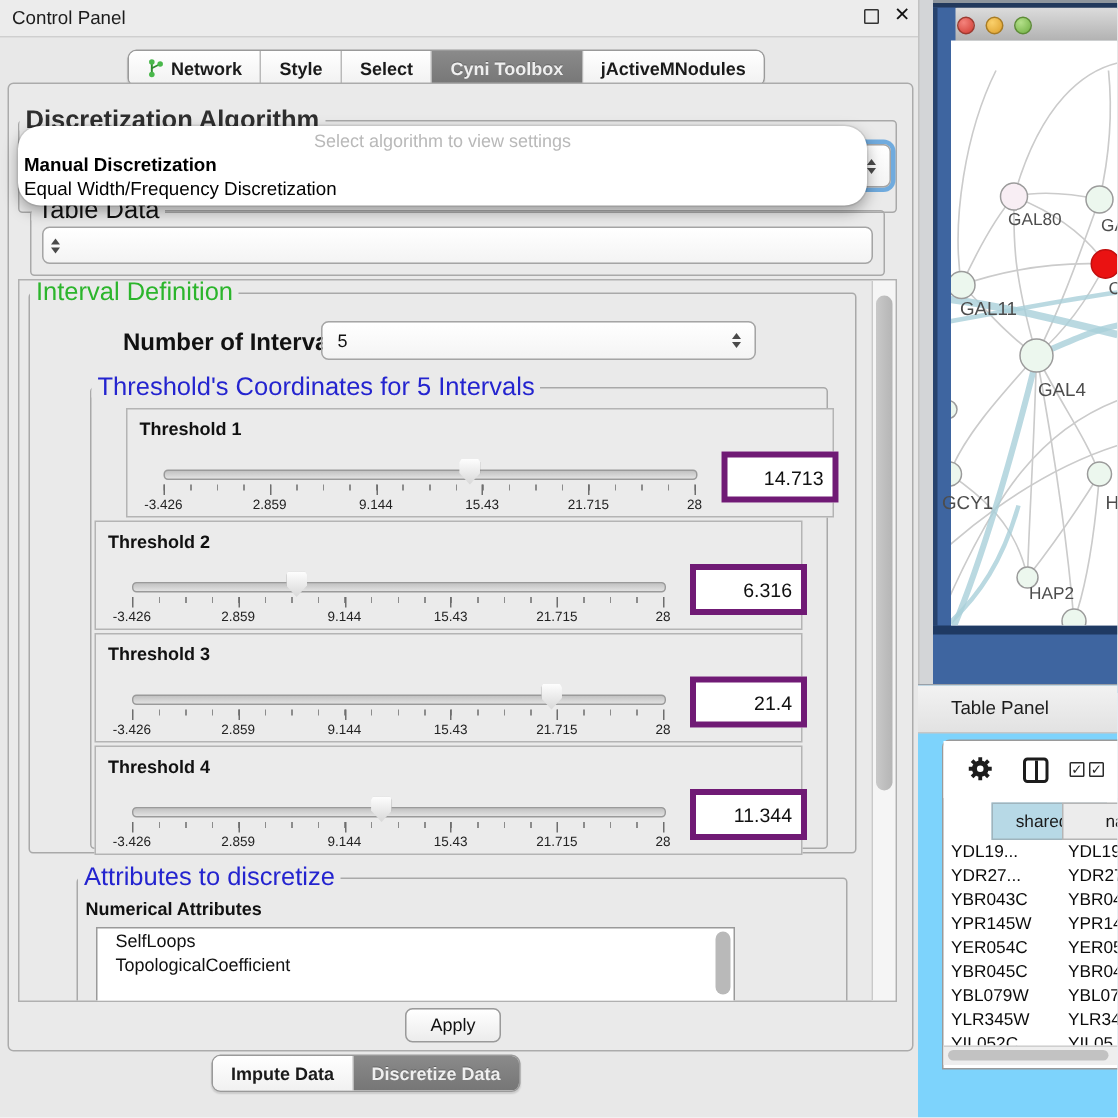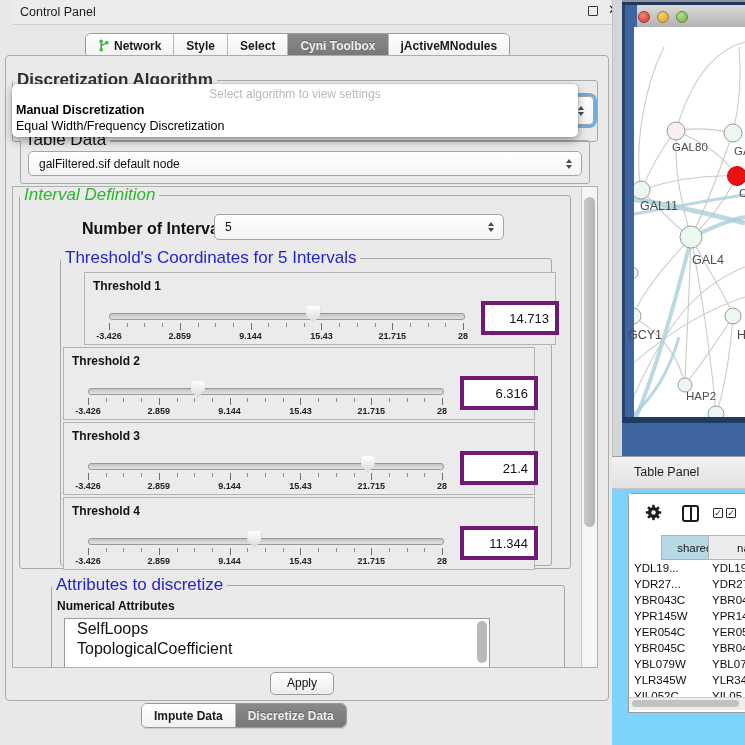--- a/index.html
+++ b/index.html
@@ -1,21 +1,21 @@
 <!DOCTYPE html>
 <html><head>
 <meta charset="utf-8">
 <style>
   html,body{margin:0;padding:0;}
   body{font-family:"Liberation Sans","DejaVu Sans",sans-serif;-webkit-font-smoothing:antialiased;}
   #screen{position:relative;width:745px;height:745px;background:#e8e8e8;overflow:hidden;font-size:12px;color:#111;}
   .abs{position:absolute;}
 
   
-  .titlebar{left:12px;top:0;width:612px;height:24px;background:#ececec;border-bottom:1px solid #cfcfcf;}
+  .titlebar{left:0;top:0;width:612px;height:24px;background:#ececec;border-bottom:1px solid #cfcfcf;}
   .titlebar .t{position:absolute;left:8px;top:5px;font-size:12.5px;color:#1c1c1c;}
   .win-btn{position:absolute;top:6px;width:11px;height:11px;line-height:11px;text-align:center;color:#222;cursor:default;}
   .float-glyph{display:inline-block;width:8px;height:8px;border:1.6px solid #333;border-radius:1px;}
   .close-glyph{font-size:13px;font-weight:bold;color:#111;}
 
   
   .seg-bar{display:flex;height:23px;border:1px solid #9a9a9a;border-radius:6px;background:#fdfdfd;overflow:hidden;box-shadow:0 1px 1px rgba(0,0,0,.12);}
   .seg{display:flex;align-items:center;justify-content:center;gap:4px;padding:0 12px;font-size:12px;font-weight:bold;color:#1a1a1a;background:linear-gradient(#ffffff,#f1f1f1);border-right:1px solid #b9b9b9;white-space:nowrap;cursor:default;}
   .seg:last-child{border-right:none;}
   .seg.sel{background:linear-gradient(#8a8a8a,#767676);color:#efefef;text-shadow:0 -1px 0 rgba(0,0,0,.25);}
@@ -27,48 +27,48 @@
   .group-title{position:absolute;top:-8px;left:0;padding:0 4px;background:#eaeaea;font-size:17px;line-height:14px;white-space:nowrap;}
 
   .combo{position:absolute;background:linear-gradient(#ffffff,#f4f4f4);border:1px solid #a5a5a5;border-radius:5px;display:flex;align-items:center;box-shadow:inset 0 1px 0 #fff;}
   .combo .val{flex:1;padding-left:10px;font-size:12px;color:#111;overflow:hidden;white-space:nowrap;}
   .stepper{width:16px;height:100%;display:flex;flex-direction:column;align-items:center;justify-content:center;gap:2px;margin-right:4px;}
   .arr-up{width:0;height:0;border-left:3.5px solid transparent;border-right:3.5px solid transparent;border-bottom:4px solid #4a4a4a;}
   .arr-dn{width:0;height:0;border-left:3.5px solid transparent;border-right:3.5px solid transparent;border-top:4px solid #4a4a4a;}
   .focus-ring{box-shadow:0 0 0 3px rgba(90,160,220,.85), inset 0 1px 0 #fff;}
 
   
-  .popup{left:12px;top:84px;width:566px;height:53px;background:#ffffff;border-radius:5px;box-shadow:0 4px 10px rgba(0,0,0,.35),0 0 0 1px rgba(0,0,0,.08);z-index:30;}
+  .popup{left:12px;top:84px;width:566px;height:53px;background:#ffffff;border-radius:15px;box-shadow:0 4px 10px rgba(0,0,0,.35),0 0 0 1px rgba(0,0,0,.08);z-index:30;}
   .popup .ph{position:absolute;left:0;right:0;top:3px;text-align:center;color:#b9b9b9;font-size:12px;}
   .popup .opt1{position:absolute;left:4px;top:19px;font-size:12.5px;font-weight:bold;color:#000;}
   .popup .opt2{position:absolute;left:4px;top:35px;font-size:12.5px;color:#000;}
 
   
   .viewport{left:12px;top:186px;width:584px;height:480px;border:1px solid #b0b0b0;background:#eaeaea;overflow:hidden;}
   .vscroll{position:absolute;right:0;top:0;width:15px;height:100%;background:#f5f5f5;border-left:1px solid #c9c9c9;}
   .vthumb{position:absolute;left:2px;width:11px;border-radius:6px;background:linear-gradient(90deg,#c9c9c9,#b5b5b5);}
 
-  .green-title{color:#2cb52c;font-style:italic;}
+  .green-title{color:#2cb52c;}
   .blue-title{color:#2424cf;}
 
   
   .th-panel{position:absolute;left:2px;width:470px;height:71px;background:#ebebeb;border:1px solid #b4b4b4;}
   .th-title{position:absolute;left:8px;top:6px;font-size:12px;font-weight:bold;color:#111;}
   .slider{position:absolute;left:24px;top:30px;width:354px;height:38px;}
   .track{position:absolute;left:0;top:10px;width:100%;height:5px;border:1px solid #9a9a9a;border-radius:3px;background:linear-gradient(#c2c2c2,#e2e2e2);}
   .handle{position:absolute;top:3px;width:14px;height:17px;margin-left:-7px;background:linear-gradient(#fefefe,#d8d8d8);clip-path:polygon(10% 0,90% 0,100% 14%,100% 55%,50% 100%,0 55%,0 14%);filter:drop-shadow(0 0 1px #777);}
   .ticks{position:absolute;left:0;top:20px;width:100%;height:7px;background:repeating-linear-gradient(90deg,#8c8c8c 0 1px,transparent 1px 17.7px);background-size:calc(100% - 0px) 4px;background-repeat:repeat-x;}
   .tick-major{position:absolute;top:0;width:1px;height:7px;background:#6e6e6e;}
   .tick-labels{position:absolute;left:0;top:28px;width:100%;height:10px;}
-  .tick-labels span{position:absolute;transform:translateX(-50%);font-size:9px;font-weight:bold;color:#222;white-space:nowrap;}
+  .tick-labels span{position:absolute;transform:translateX(-50%);font-size:9px;font-weight:normal;color:#222;white-space:nowrap;}
   .value-field{position:absolute;left:396px;top:28px;width:64px;height:26px;border:4px solid #701a75;background:#fff;font-family:"Liberation Sans",sans-serif;font-size:13px;text-align:right;padding:0 6px 0 0;color:#111;}
 
   
   .listbox{position:absolute;background:#fff;border:1px solid #9a9a9a;}
-  .listbox .item{padding:1px 0 1px 12px;font-size:16px;color:#111;white-space:nowrap;}
+  .listbox .item{padding:1px 0 1px 12px;font-size:12px;color:#111;white-space:nowrap;}
   .list-scroll{position:absolute;top:2px;right:2px;width:10px;border-radius:5px;background:#b9b9b9;}
 
   .apply-btn{position:absolute;left:270px;top:617px;width:62px;height:21px;background:linear-gradient(#ffffff,#ececec);border:1px solid #9a9a9a;border-radius:5px;font-size:12px;text-align:center;line-height:20px;color:#111;}
 
   
   .divider{left:612px;top:0;width:10px;height:456px;background:#d3d5d7;border-left:1px solid #c2c2c2;border-right:1px solid #b6b6b6;}
   .net-area{left:622px;top:0;width:123px;height:456px;background:#8f969d;}
   .net-frame-top{position:absolute;left:0;top:2px;width:123px;height:4px;background:#22395c;}
   .net-frame-left{position:absolute;left:0;top:5px;width:12px;height:451px;background:#3e65a0;border-left:3px solid #27436e;}
   .net-titlebar{position:absolute;left:9px;top:5px;width:114px;height:22px;background:linear-gradient(#dcdcdc,#b2b2b2);border-top-left-radius:7px;border-bottom:1px solid #8a8a8a;}
@@ -140,21 +140,20 @@
     <span class="stepper">
         <span class="arr-up"></span>
         <span class="arr-dn"></span>
       </span>
   </div>
 
   <div class="abs groupbox" style="left:20px;top:140px;width:568px;height:42px;">
     <span class="group-title">Table Data</span>
   </div>
   <div class="abs combo" style="left:28px;top:151px;width:552px;height:23px;">
-    <span class="val">galFiltered.sif default node</span>
     <span class="stepper">
         <span class="arr-up"></span>
         <span class="arr-dn"></span>
       </span>
   </div>
 
   <div class="abs popup">
     <div class="ph">Select algorithm to view settings</div>
     <div class="opt1">Manual Discretization</div>
     <div class="opt2">Equal Width/Frequency Discretization</div>

